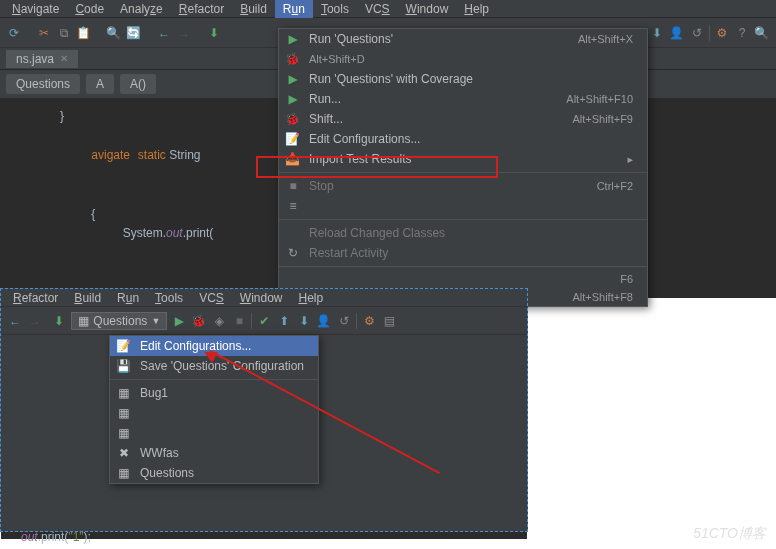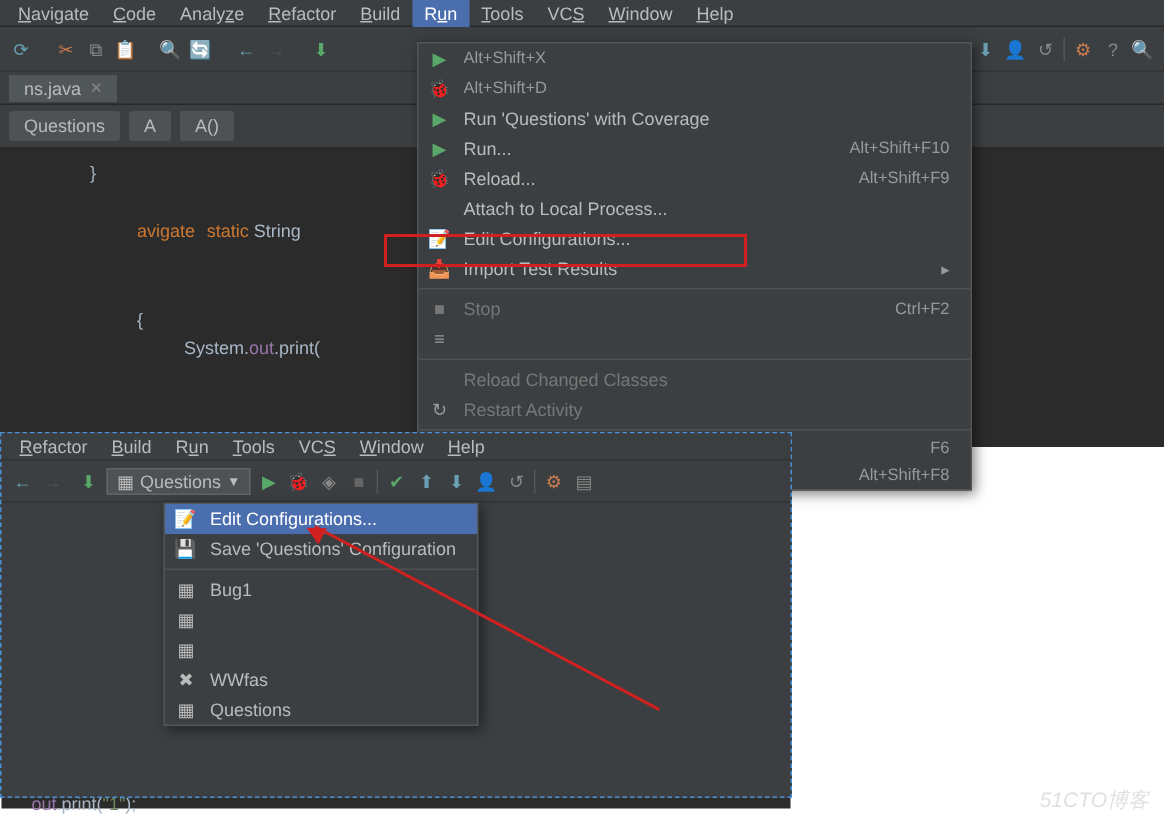--- a/index.html
+++ b/index.html
@@ -12,21 +12,21 @@
 .toolbar { display: flex; align-items: center; gap: 4px; padding: 3px 6px; background: #3c3f41; border-bottom: 1px solid #323232; height: 30px; }
 .toolbar .sp { width: 6px; }
 .icon { width: 16px; height: 16px; display: inline-flex; align-items: center; justify-content: center; font-size: 12px; }
 .tabrow { display: flex; background: #3c3f41; border-bottom: 1px solid #282828; padding-left: 6px; height: 22px; align-items: center; }
 .filetab { background: #515658; color: #bbb; padding: 2px 10px; display: flex; align-items: center; gap: 6px; }
 .filetab .close { color: #888; font-size: 10px; }
 .crumbs { display: flex; gap: 6px; padding: 4px 6px; background: #3c3f41; }
 .crumb { background: #4e5254; padding: 3px 10px; color: #bbb; border-radius: 2px; }
 .editor { background: #2b2b2b; color: #a9b7c6; font-family: Consolas, monospace; font-size: 13px; padding: 8px 20px 40px 60px; white-space: pre; line-height: 1.5; min-height: 200px; }
 .kw { color: #cc7832; }
-.fld { color: #9876aa; }
+.fld { color: #9876aa; font-style: italic; }
 .str { color: #6a8759; }
 .menu { position: absolute; background: #3c3f41; border: 1px solid #555; box-shadow: 2px 2px 8px rgba(0,0,0,.5); min-width: 370px; }
 .menu .row { display: flex; align-items: center; padding: 3px 14px 3px 6px; gap: 8px; color: #bbb; cursor: pointer; }
 .menu .row.dim { color: #777; }
 .menu .row .lbl { flex: 1; }
 .menu .row .sc { color: #999; font-size: 11px; }
 .menu .row.sel { background: #4b6eaf; color: #fff; }
 .menu hr { border: none; border-top: 1px solid #515151; margin: 3px 0; }
 .menu .ic { width: 16px; text-align: center; }
 .redbox { position: absolute; border: 2px solid #d02020; pointer-events: none; }
@@ -97,45 +97,41 @@
     <span class="kw">avigate</span> <span class="kw">static</span><span> String </span>
 
 
     <span>{</span>
         <span>System.</span><span class="fld">out</span><span>.print(</span></div>
 </div>
 
 <div class="menu" id="runmenu" style="left:278px; top:28px;">
     <div class="row">
       <span class="ic" style="color:#59a869">▶</span>
+      <span class="lbl">Run 'Questions'</span>
       <span class="sc">Alt+Shift+X</span>
     </div>
     <div class="row">
       <span class="ic" style="color:#cc7832">🐞</span>
       <span class="sc">Alt+Shift+D</span>
     </div>
     <div class="row">
       <span class="ic" style="color:#59a869">▶</span>
       <span class="lbl">Run 'Questions' with Coverage</span>
       <span class="sc"></span>
     </div>
     <div class="row">
       <span class="ic" style="color:#59a869">▶</span>
       <span class="lbl">Run...</span>
       <span class="sc">Alt+Shift+F10</span>
     </div>
     <div class="row">
       <span class="ic" style="color:#cc7832">🐞</span>
-      <span class="lbl">Reload...</span>
+      <span class="lbl">Shift...</span>
       <span class="sc">Alt+Shift+F9</span>
-    </div>
-    <div class="row">
-      <span class="ic" style="color:#999"></span>
-      <span class="lbl">Attach to Local Process...</span>
-      <span class="sc"></span>
     </div>
     <div class="row">
       <span class="ic" style="color:#999">📝</span>
       <span class="lbl">Edit Configurations...</span>
       <span class="sc"></span>
     </div>
     <div class="row">
       <span class="ic" style="color:#999">📥</span>
       <span class="lbl">Import Test Results</span>
       <span class="sc">▸</span>

